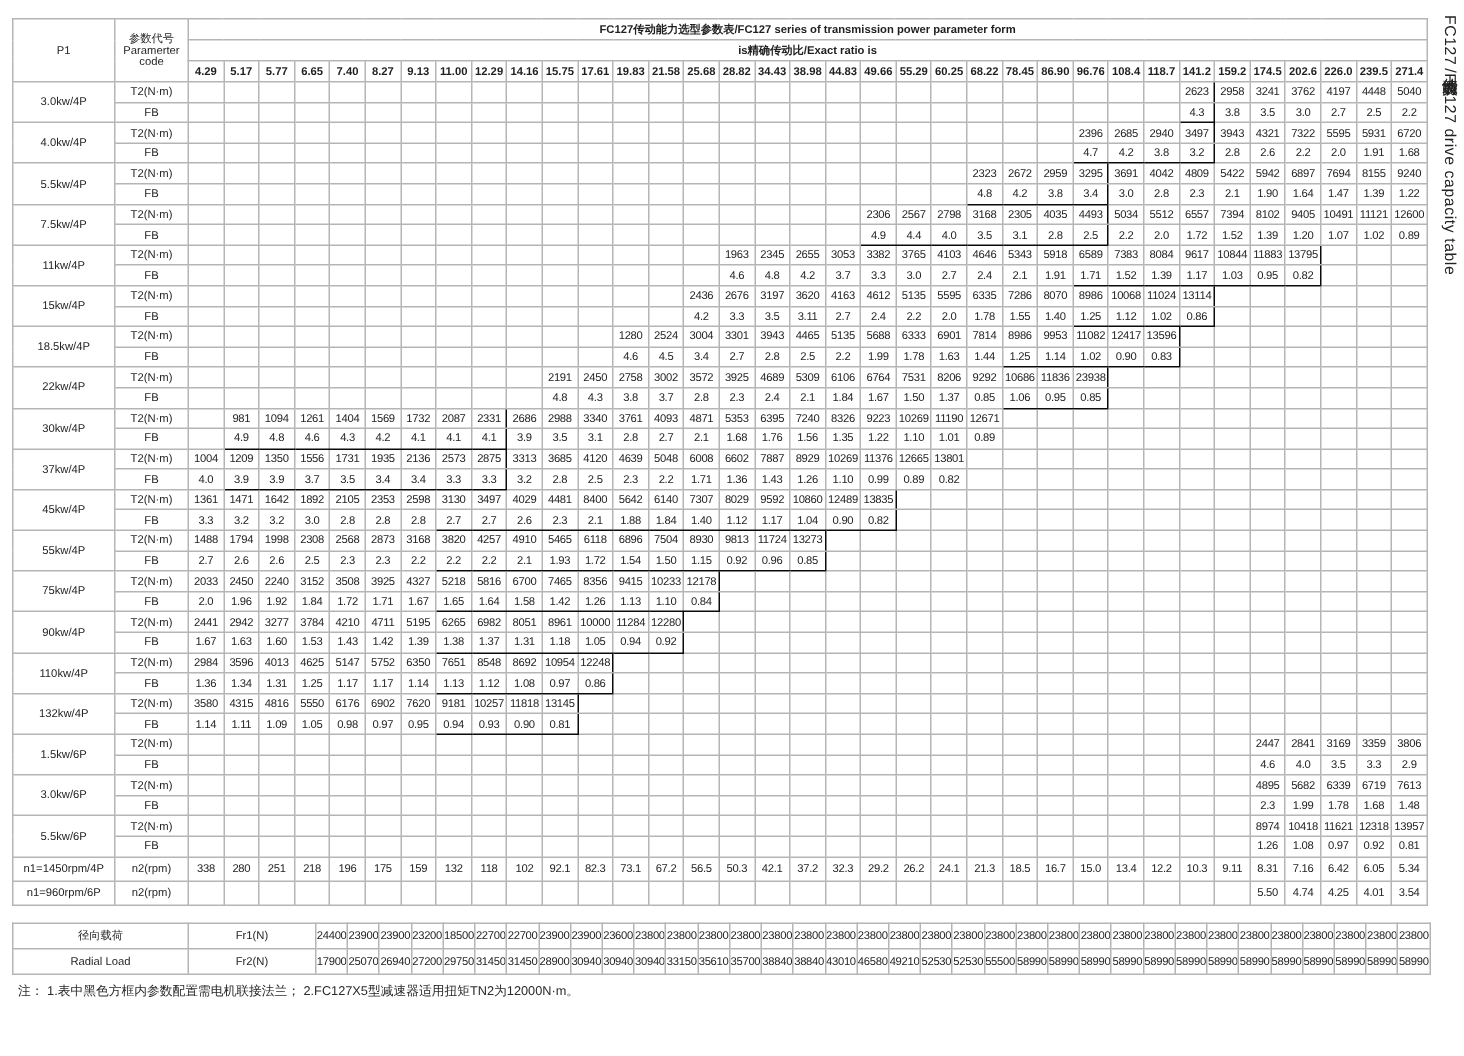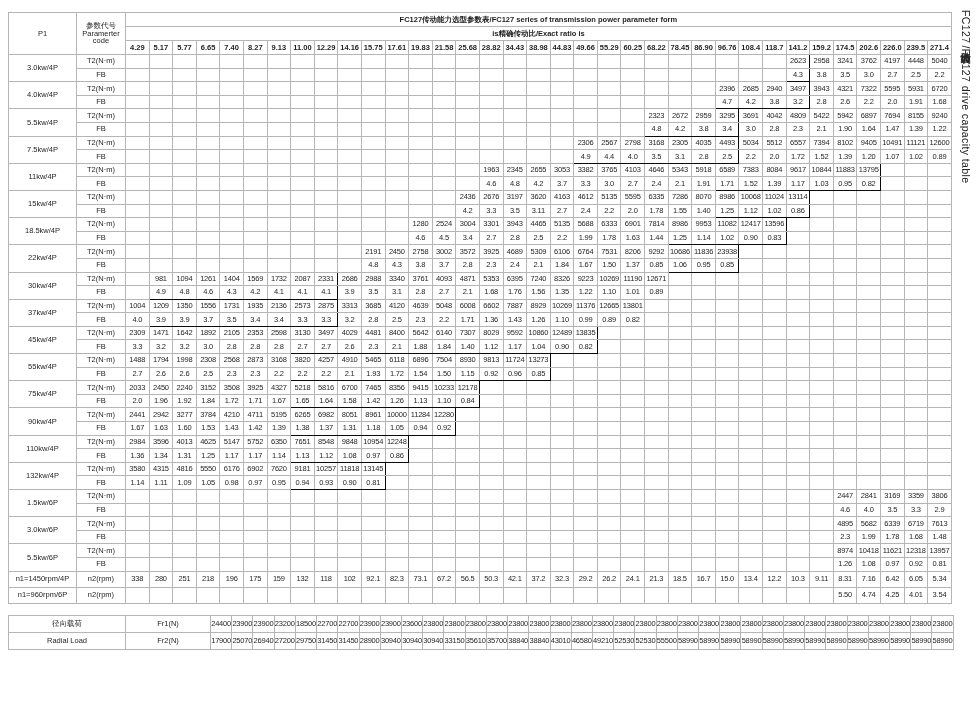--- a/index.html
+++ b/index.html
@@ -888,21 +888,21 @@
           <td class="num"></td>
           <td class="num"></td>
           <td class="num"></td>
           <td class="num"></td>
           <td class="num"></td>
           <td class="num"></td>
         </tr>
         <tr class="dr">
           <td rowspan="2" class="pow">45kw/4P</td>
           <td class="code">T2(N·m)</td>
-          <td class="num">2309</td>
+          <td class="num">1361</td>
           <td class="num">1471</td>
           <td class="num">1642</td>
           <td class="num">1892</td>
           <td class="num">2105</td>
           <td class="num">2353</td>
           <td class="num">2598</td>
           <td class="num bxt bxl">3130</td>
           <td class="num bxt">3497</td>
           <td class="num bxt">4029</td>
           <td class="num bxt">4481</td>
@@ -1205,21 +1205,21 @@
           <td class="code">T2(N·m)</td>
           <td class="num">2984</td>
           <td class="num">3596</td>
           <td class="num">4013</td>
           <td class="num">4625</td>
           <td class="num">5147</td>
           <td class="num">5752</td>
           <td class="num">6350</td>
           <td class="num bxt bxl">7651</td>
           <td class="num bxt">8548</td>
-          <td class="num bxt">9848</td>
+          <td class="num bxt">8692</td>
           <td class="num bxt">10954</td>
           <td class="num bxt bxr">12248</td>
           <td class="num"></td>
           <td class="num"></td>
           <td class="num"></td>
           <td class="num"></td>
           <td class="num"></td>
           <td class="num"></td>
           <td class="num"></td>
           <td class="num"></td>
@@ -1779,14 +1779,15 @@
           <td class="rnum">58990</td>
           <td class="rnum">58990</td>
           <td class="rnum">58990</td>
           <td class="rnum">58990</td>
           <td class="rnum">58990</td>
           <td class="rnum">58990</td>
           <td class="rnum">58990</td>
         </tr>
       </tbody>
     </table>
+  <div class="fnote">注：  1.表中黑色方框内参数配置需电机联接法兰；    2.FC127X5型减速器适用扭矩TN2为12000N·m。</div>
   <div class="side">FC127传动能力表/FC127 drive capacity table</div>
 </div>
 
 </body></html>

